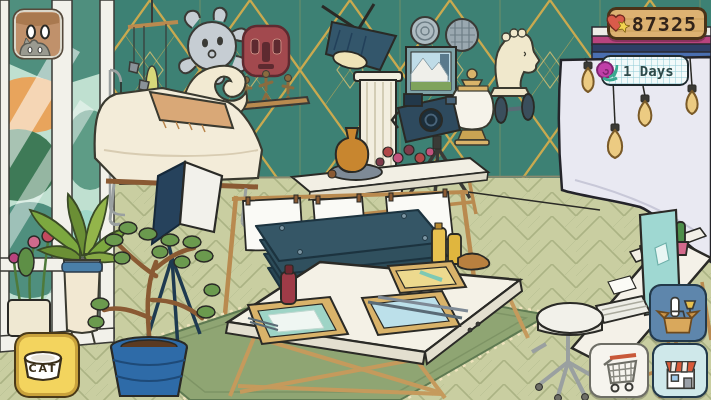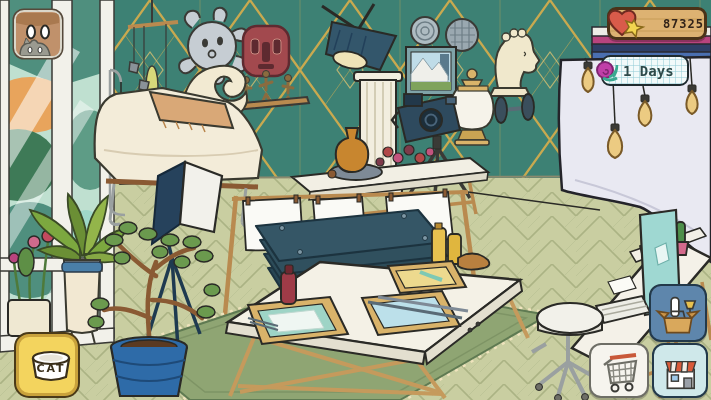--- a/index.html
+++ b/index.html
@@ -5,33 +5,33 @@
   html,body{margin:0;padding:0;background:#222;}
   #stage{position:relative;width:711px;height:400px;overflow:hidden;
          font-family:"DejaVu Sans",sans-serif;background:#C9CEA1;}
   #scene{position:absolute;left:0;top:0;}
   .hud{position:absolute;box-sizing:border-box;display:flex;align-items:center;}
   .btn{cursor:pointer;}
   
   #heart-counter{left:607px;top:7px;width:100px;height:33px;border:3px solid #4A3318;border-radius:9px;
     background:repeating-linear-gradient(0deg,#DDB272 0 5px,#D2A764 5px 7px,#DDB272 7px 12px);
     box-shadow:0 2px 0 rgba(0,0,0,.25);}
-  #heart-counter .val{flex:1;text-align:right;
-    font-family:"DejaVu Sans Mono",monospace;font-weight:bold;font-size:12px;color:#33241A;letter-spacing:1px;}
+  #heart-counter .val{flex:1;text-align:right;padding-right:7px;
+    font-family:"DejaVu Sans Mono",monospace;font-weight:bold;font-size:20px;color:#33241A;letter-spacing:1px;}
   #heart-counter svg{margin-left:-6px;}
   
   #days-badge{left:601px;top:55px;width:88px;height:31px;border:2.5px solid #1E2A2E;border-radius:9px;
     background:
       repeating-linear-gradient(0deg,rgba(150,205,215,.55) 0 1px,transparent 1px 6px),
       repeating-linear-gradient(90deg,rgba(150,205,215,.55) 0 1px,transparent 1px 6px),#F2FAFA;}
   #days-badge .lbl{font-family:"DejaVu Sans Mono",monospace;font-weight:bold;font-size:14px;color:#2E4A4A;padding-left:2px;}
   #days-badge svg{margin-left:-8px;}
   
   #cat-button{left:16px;top:334px;width:62px;height:62px;border:3px solid #C9A23C;border-radius:13px;
-    background:#F3D45E;box-shadow:0 0 0 2px #4A3A18;justify-content:flex-end;}
+    background:#F3D45E;box-shadow:0 0 0 2px #4A3A18;justify-content:flex-start;}
   #cat-button .wrap{position:relative;width:48px;height:40px;}
   #cat-button .lbl{position:absolute;left:0;top:17px;width:100%;text-align:center;
     font-weight:bold;font-size:11px;color:#3A2F1A;letter-spacing:2px;}
   
   #furniture-button{left:649px;top:284px;width:58px;height:58px;border:2.5px solid #23394A;border-radius:12px;
     background:#5E86AC;justify-content:center;box-shadow:0 2px 0 rgba(0,0,0,.2);}
   #cart-button{left:589px;top:343px;width:60px;height:55px;border:2.5px solid #6E6E66;border-radius:12px;
     background:#F6F4EE;justify-content:center;box-shadow:0 2px 0 rgba(0,0,0,.2);}
   #shop-button{left:652px;top:343px;width:56px;height:55px;border:2.5px solid #23394A;border-radius:12px;
     background:#CFE8EA;justify-content:center;box-shadow:0 2px 0 rgba(0,0,0,.2);}

